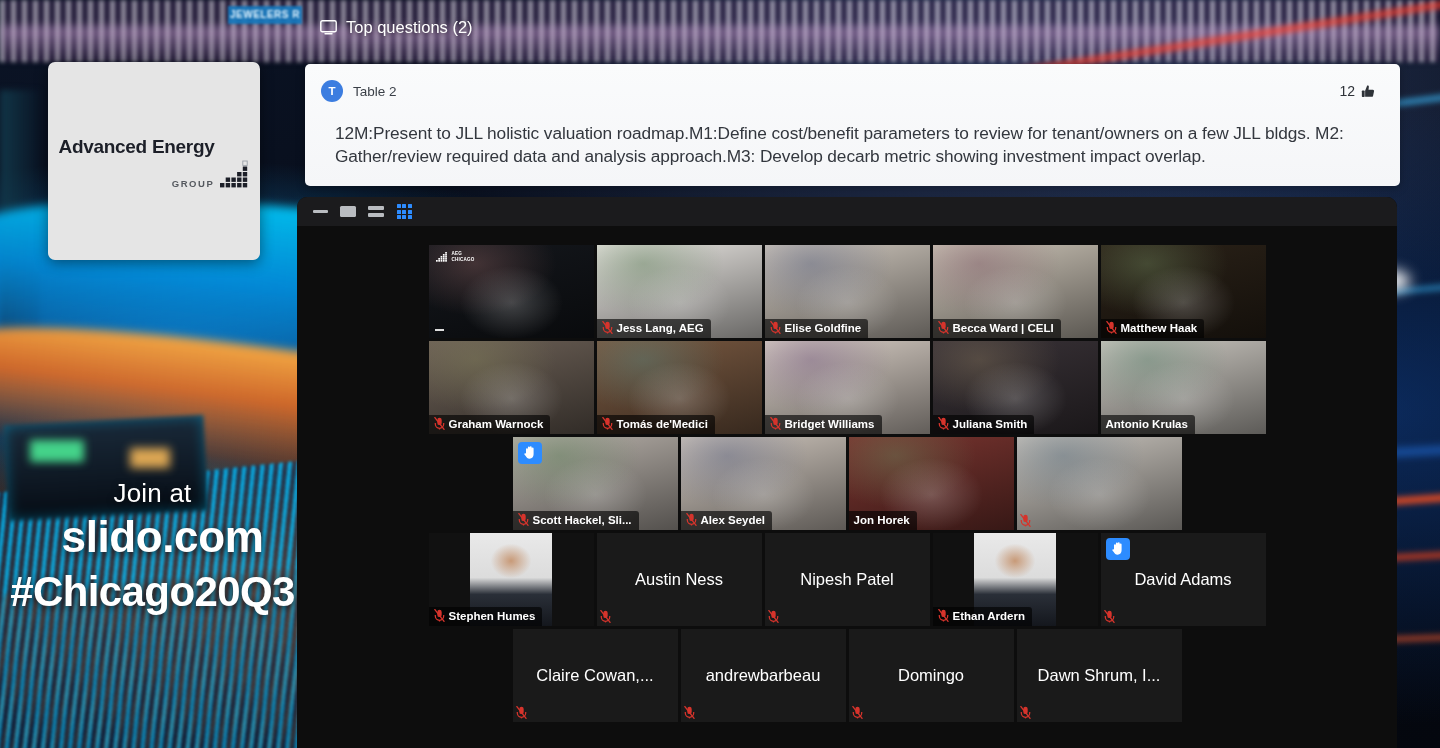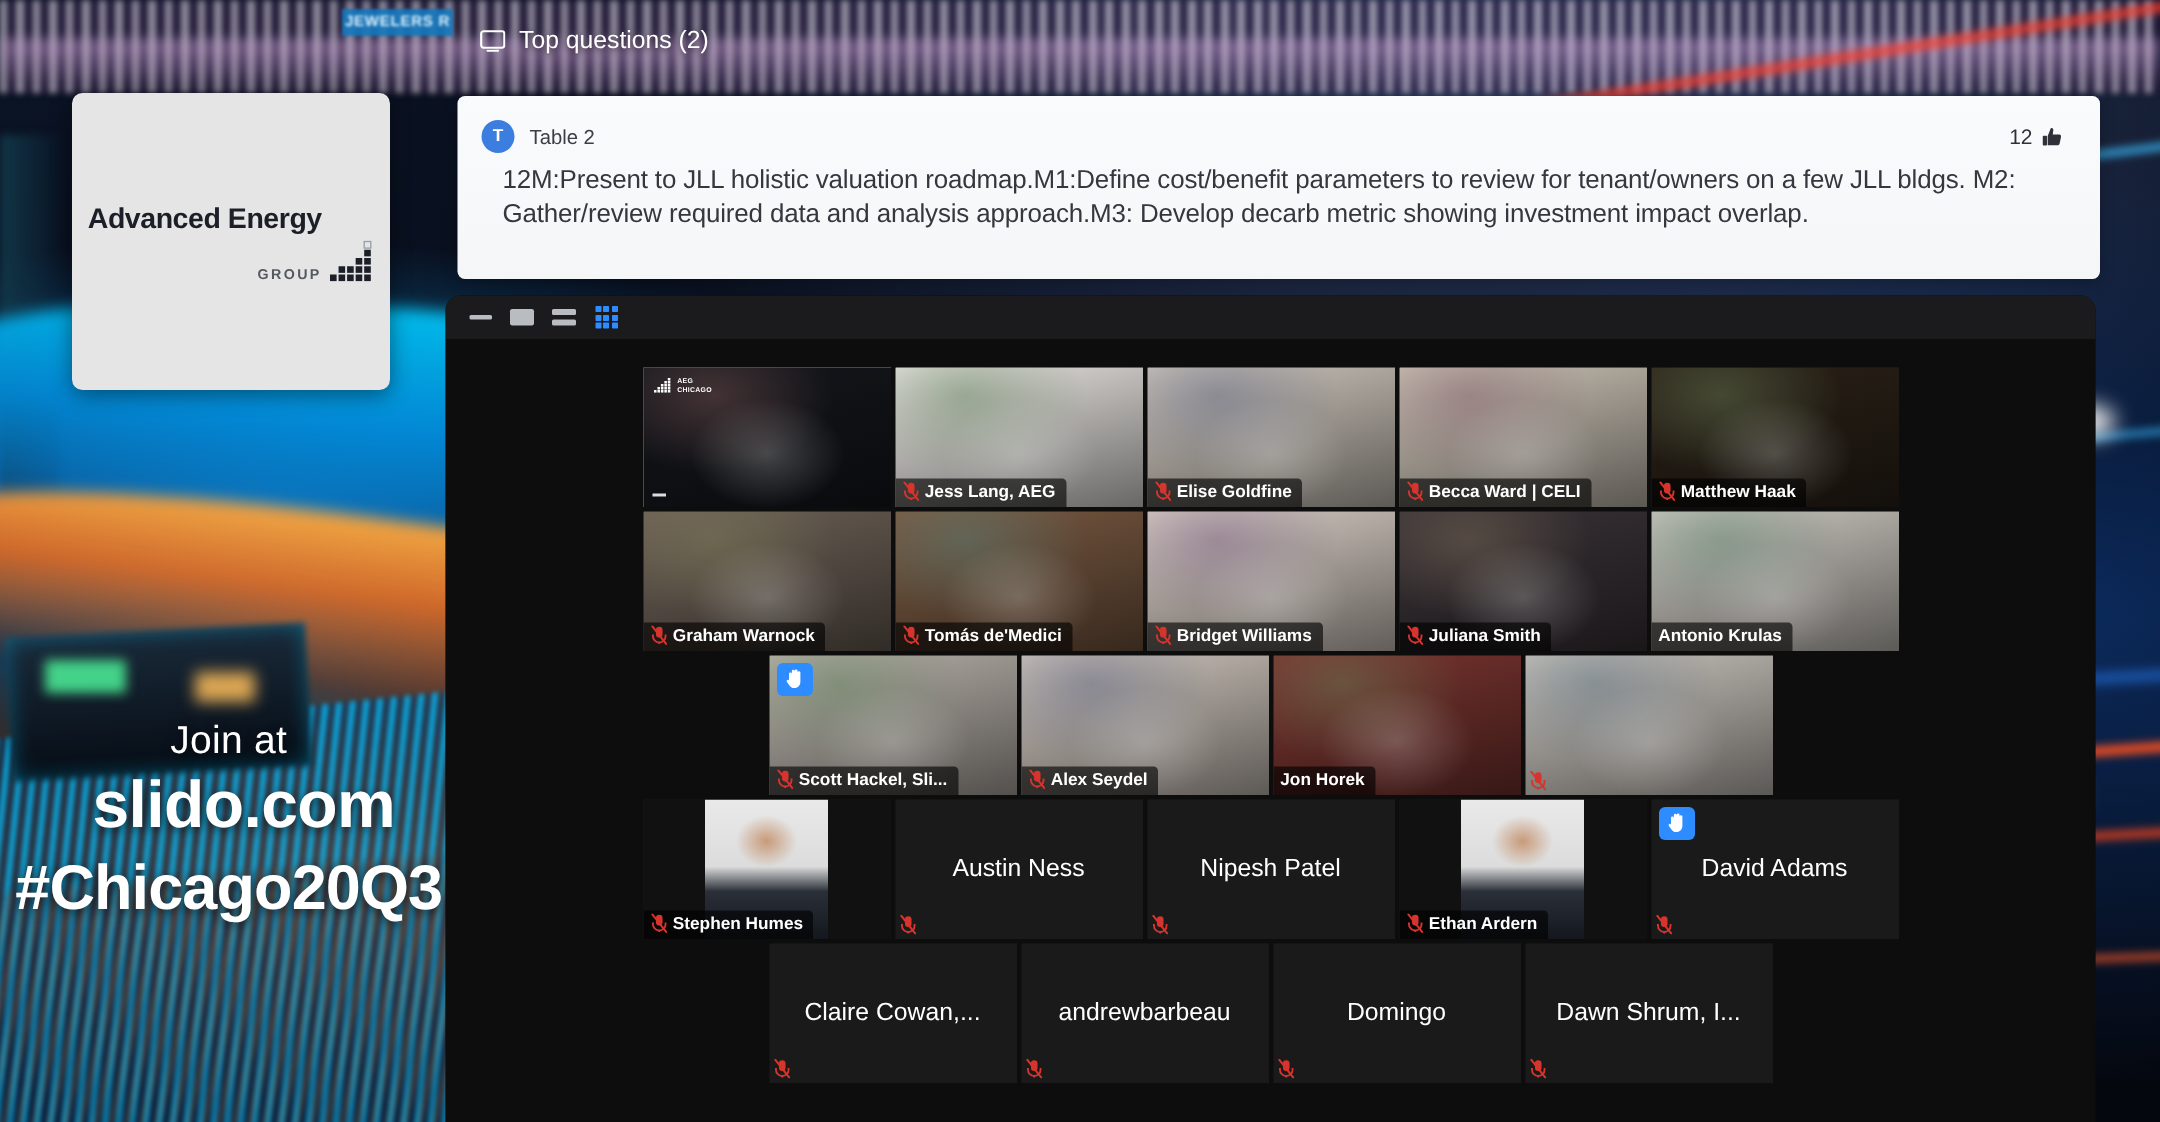--- a/index.html
+++ b/index.html
@@ -181,21 +181,21 @@
     font-size: 11.5px; font-weight: 700;
     display: flex; align-items: center; justify-content: center;
     flex: 0 0 auto;
   }
   .sl-author { margin-left: 10px; font-size: 13.5px; color: #3a3f47; }
   .sl-votes {
     margin-left: auto; display: flex; align-items: center; gap: 6px;
     font-size: 14px; color: #2e3238; padding-right: 2px;
   }
   .sl-body {
-    margin-top: 6px; padding-left: 14px; padding-right: 12px;
+    margin-top: 20px; padding-left: 14px; padding-right: 12px;
     font-size: 17.3px; line-height: 1.34; color: #33373e;
     letter-spacing: -.1px;
   }
 
   
   #zoom-window {
     position: absolute; left: 297px; top: 197px;
     width: 1100px; height: 551px;
     background: #0d0d0d;
     border-radius: 10px 10px 0 0;

